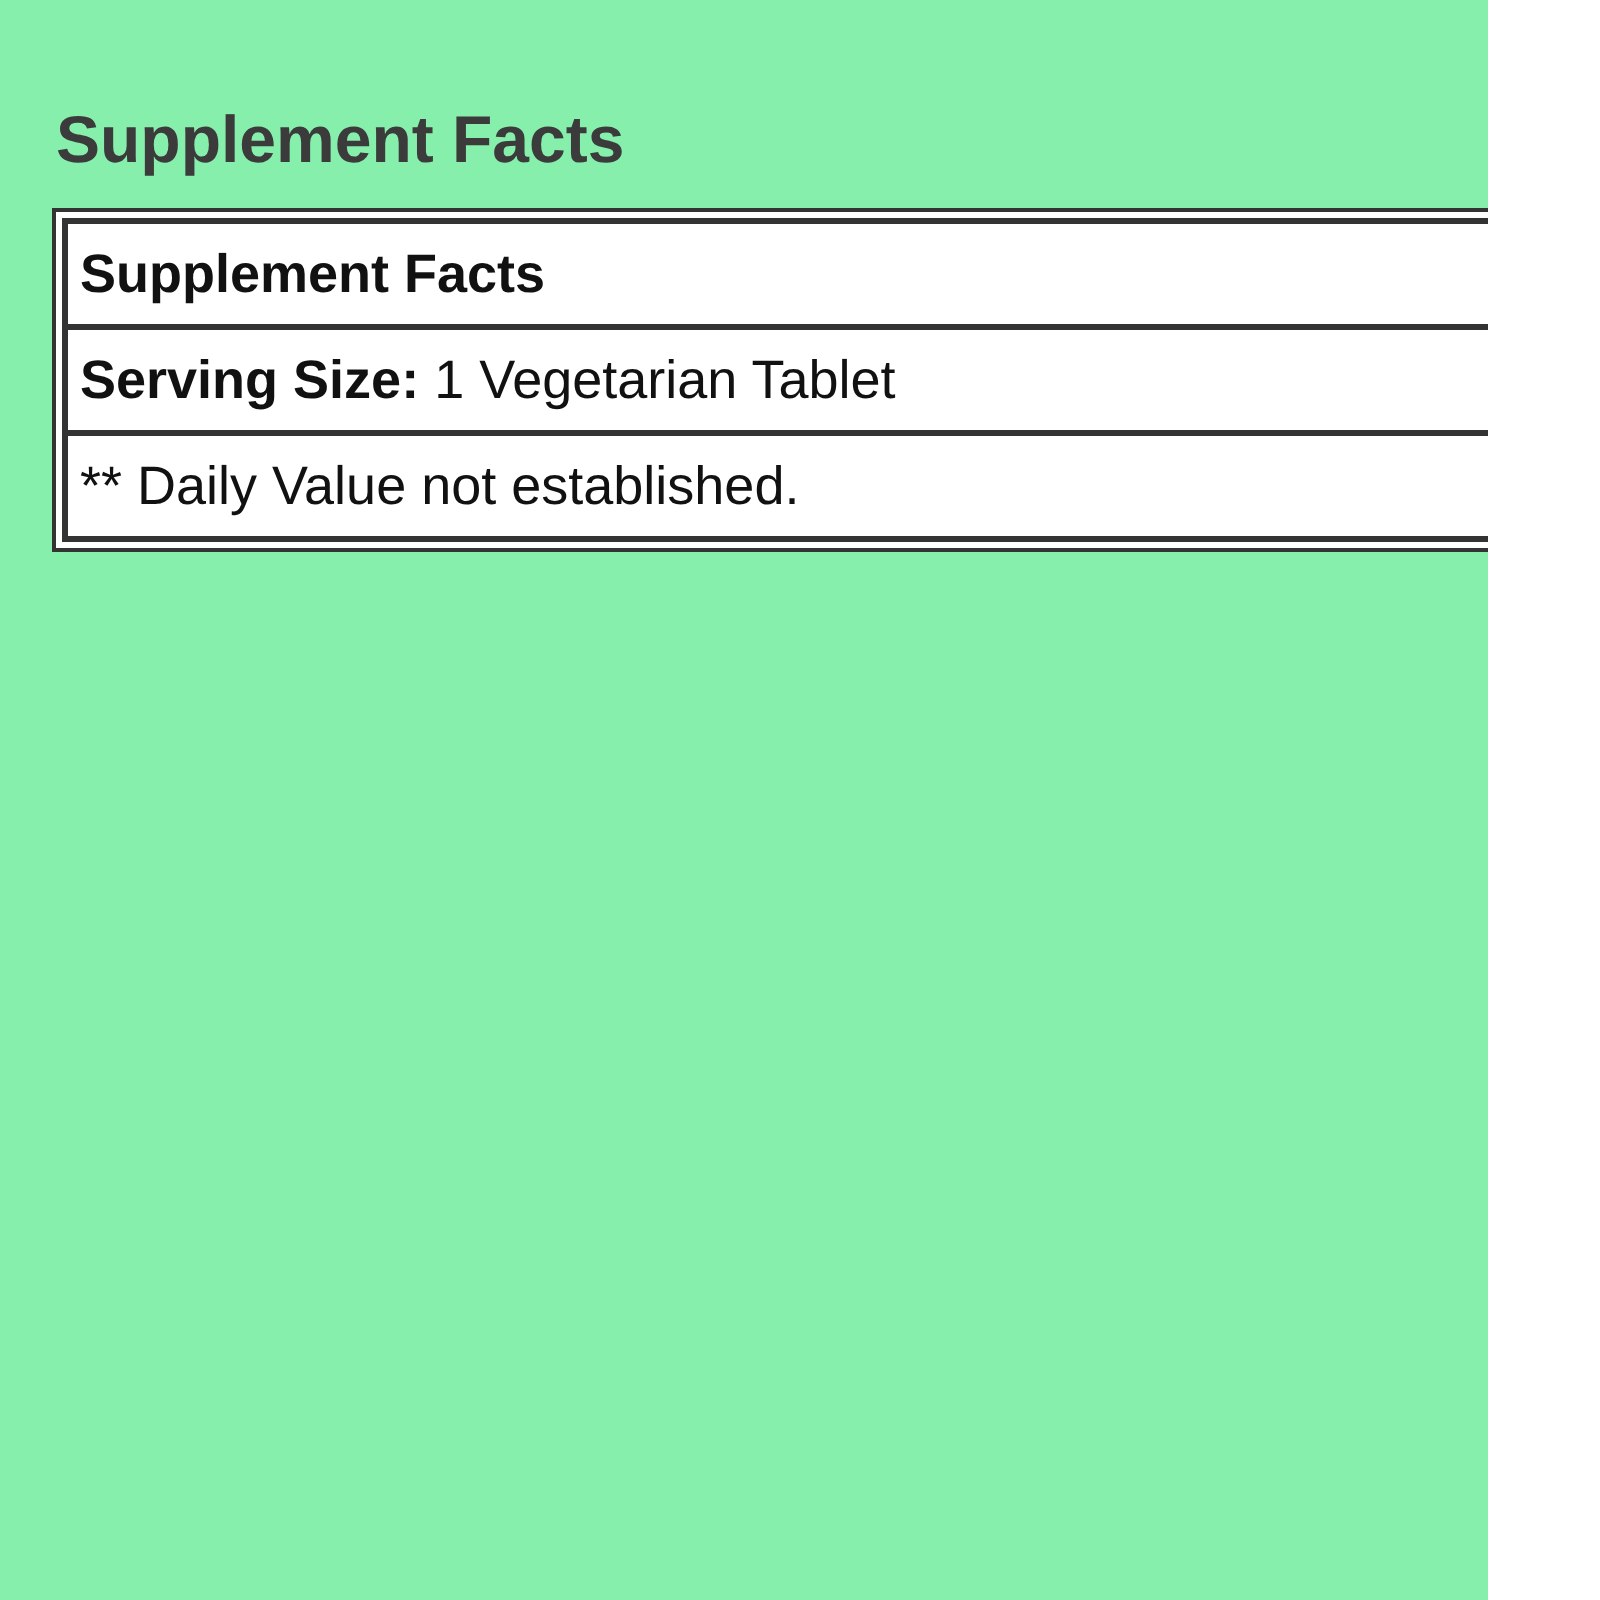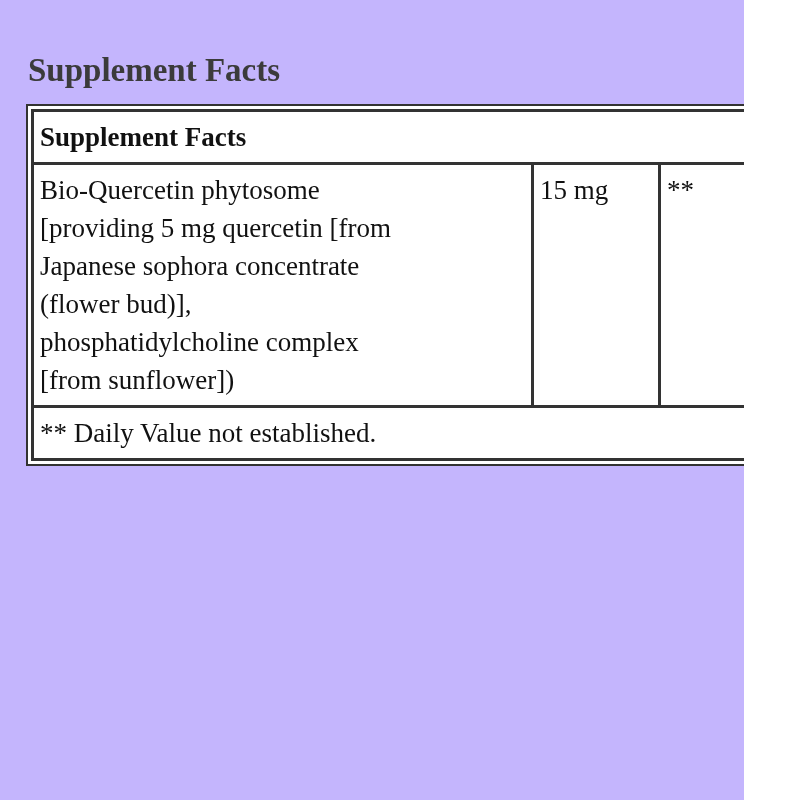--- a/index.html
+++ b/index.html
@@ -4,22 +4,22 @@
 <style>
   html, body {
     margin: 0;
     padding: 0;
     background: #ffffff;
   }
   .page {
     position: relative;
     width: 744px;
     height: 800px;
-    background: #c4b5fd;
-    font-family: Liberation Serif, serif;
+    background: #86efac;
+    font-family: Liberation Sans, sans-serif;
     color: #1a1a1a;
     overflow: hidden;
   }
   .page-title {
     position: absolute;
     left: 28px;
     top: 50px;
     font-size: 33px;
     font-weight: bold;
     color: #3b3b3b;
@@ -68,33 +68,26 @@
         <col class="c1">
           <col class="c2">
           <col class="c3">
       </colgroup>
 
       <tbody>
           <tr>
         <td colspan="3" class="bold">Supplement Facts</td>
       </tr>
 
+      <tr>
+        <td colspan="3"><span class="bold">Serving Size: </span><span>1 Vegetarian Tablet</span></td>
+      </tr>
 
 
 
-      <tr>
-        <td>Bio-Quercetin phytosome
-[providing 5 mg quercetin [from
-Japanese sophora concentrate
-(flower bud)],
-phosphatidylcholine complex
-[from sunflower])</td>
-        <td>15 mg</td>
-        <td>**</td>
-      </tr>
 
       <tr>
         <td colspan="3">** Daily Value not established.</td>
       </tr>
 
     </tbody>
       </table>
   </div>
 
 </div>

